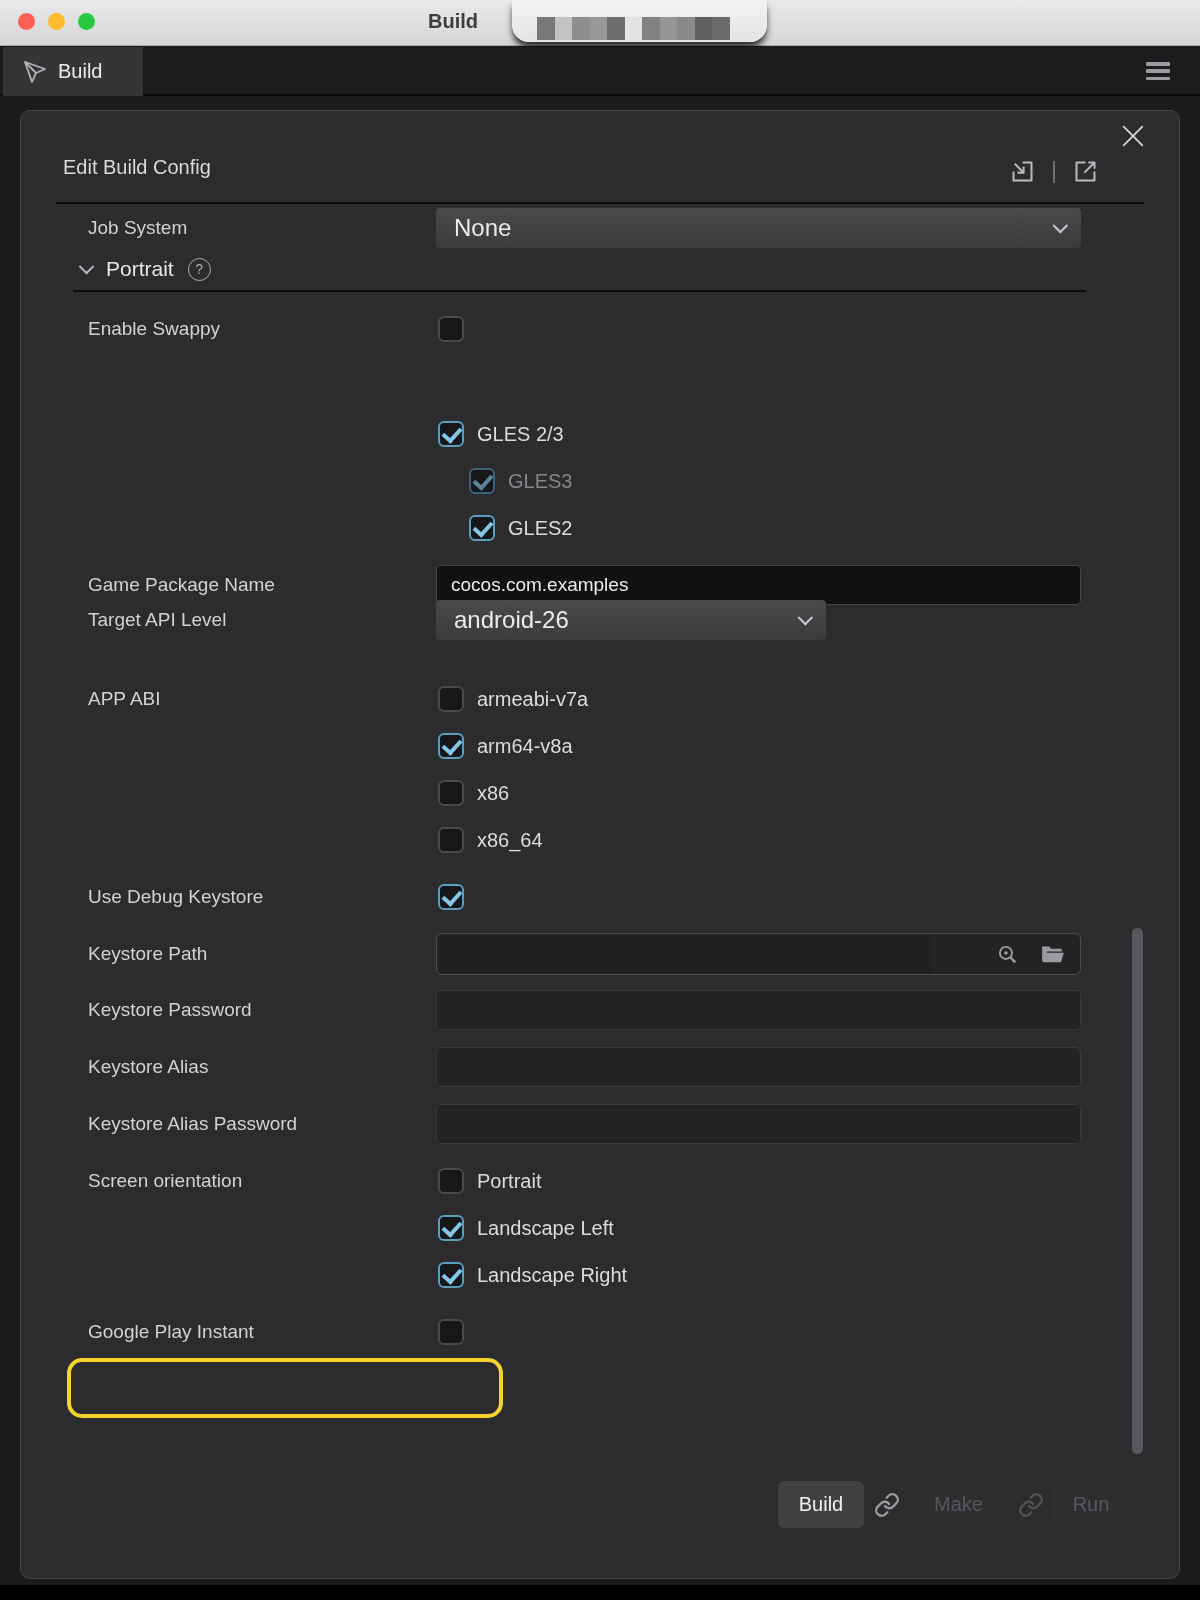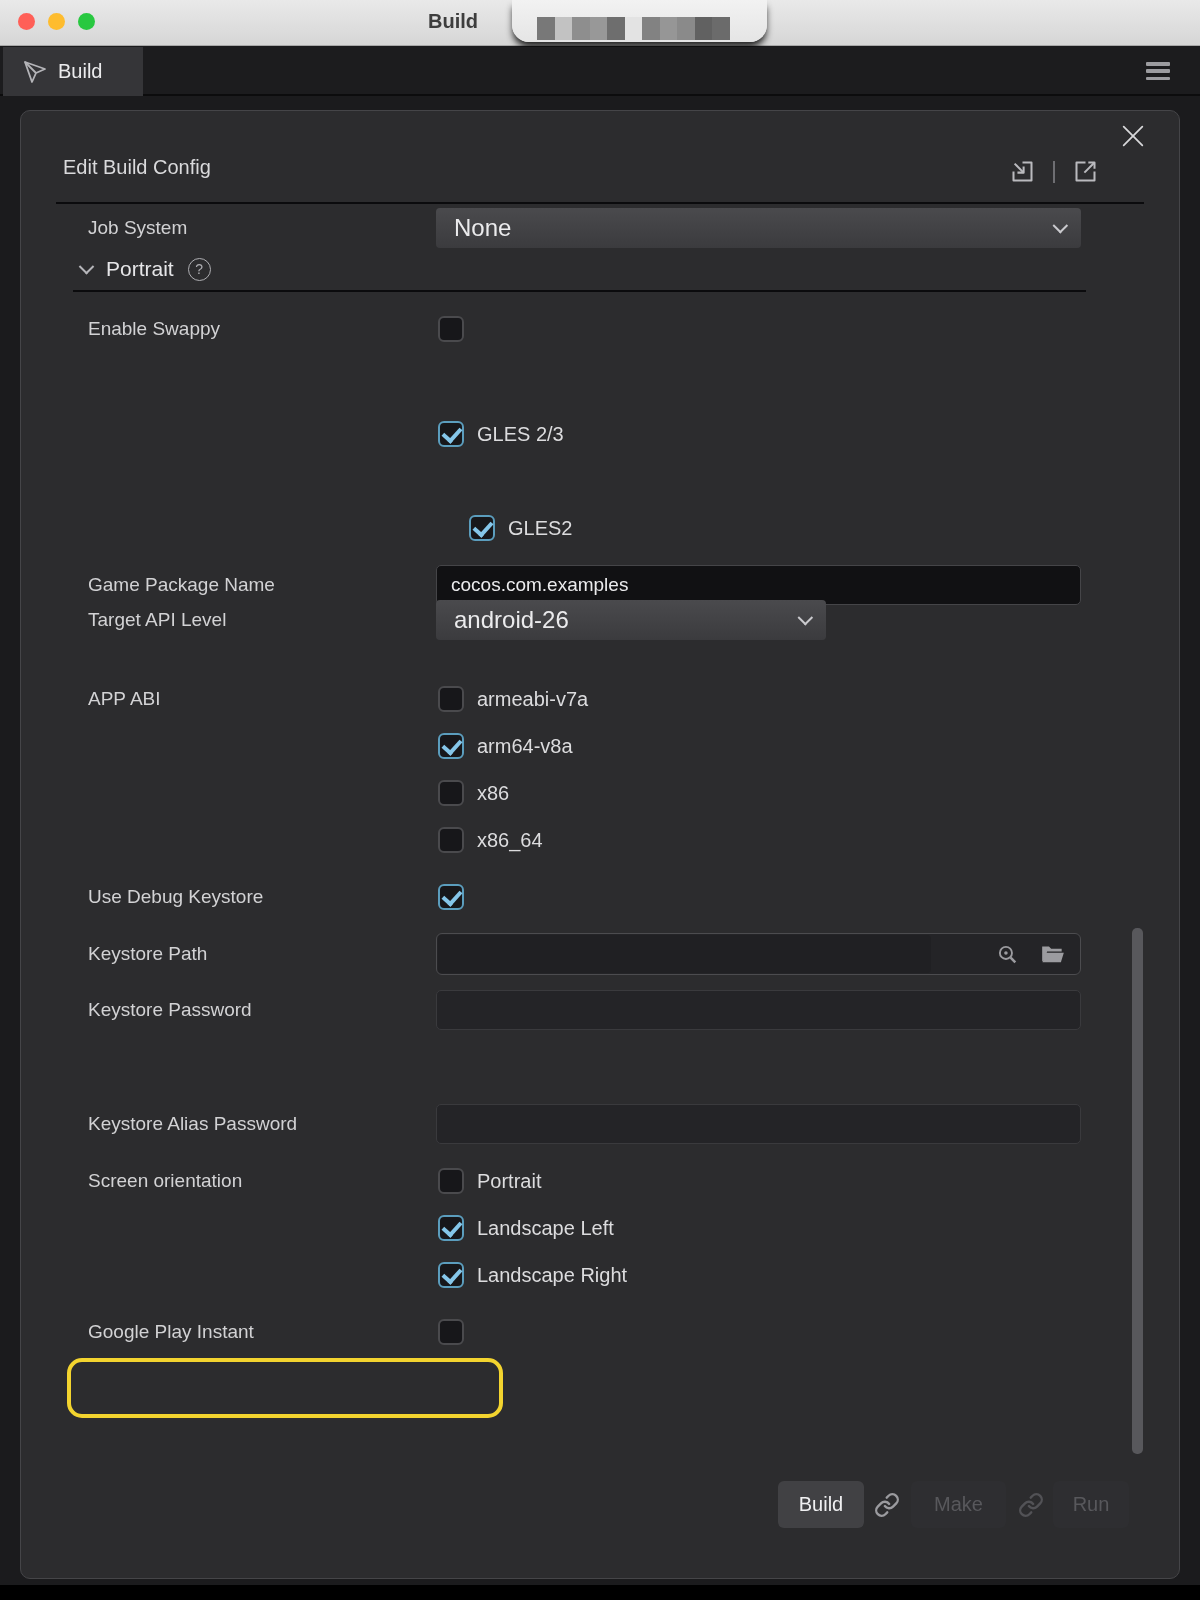--- a/index.html
+++ b/index.html
@@ -189,20 +189,27 @@
         </div>
     </div>
 
     <div class="frow" style="top:305px">
       <div class="flabel"></div>
       <div class="fctrl">
         <span class="cb checked"></span>
         <span class="cb-label">GLES 2/3</span>
       </div>
     </div>
+    <div class="frow" style="top:352px">
+      <div class="flabel"></div>
+      <div class="fctrl">
+        <span class="cb indent checked disabled"></span>
+        <span class="cb-label disabled">GLES3</span>
+      </div>
+    </div>
     <div class="frow" style="top:399px">
       <div class="flabel"></div>
       <div class="fctrl">
         <span class="cb indent checked"></span>
         <span class="cb-label">GLES2</span>
       </div>
     </div>
 
     <div class="frow" style="top:452px;height:44px">
       <div class="flabel">Game Package Name</div>
@@ -275,20 +282,26 @@
       </div>
     </div>
 
     <div class="frow" style="top:877px;height:44px">
       <div class="flabel">Keystore Password</div>
       <div class="fctrl">
           <input class="text-input empty" value="" style="">
         </div>
     </div>
 
+    <div class="frow" style="top:934px;height:44px">
+      <div class="flabel">Keystore Alias</div>
+      <div class="fctrl">
+          <input class="text-input empty" value="" style="">
+        </div>
+    </div>
 
     <div class="frow" style="top:991px;height:44px">
       <div class="flabel">Keystore Alias Password</div>
       <div class="fctrl">
           <input class="text-input empty" value="" style="">
         </div>
     </div>
 
     <div class="frow" style="top:1052px">
       <div class="flabel">Screen orientation</div>

